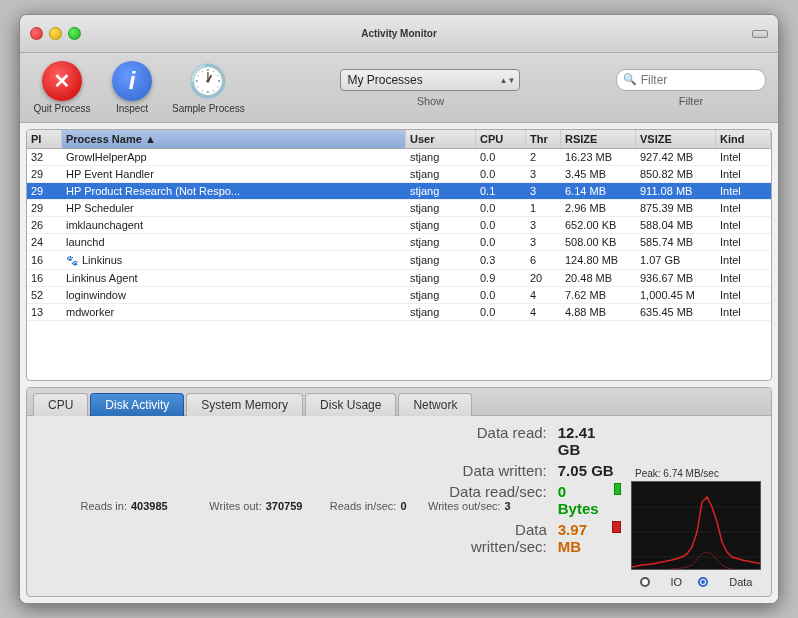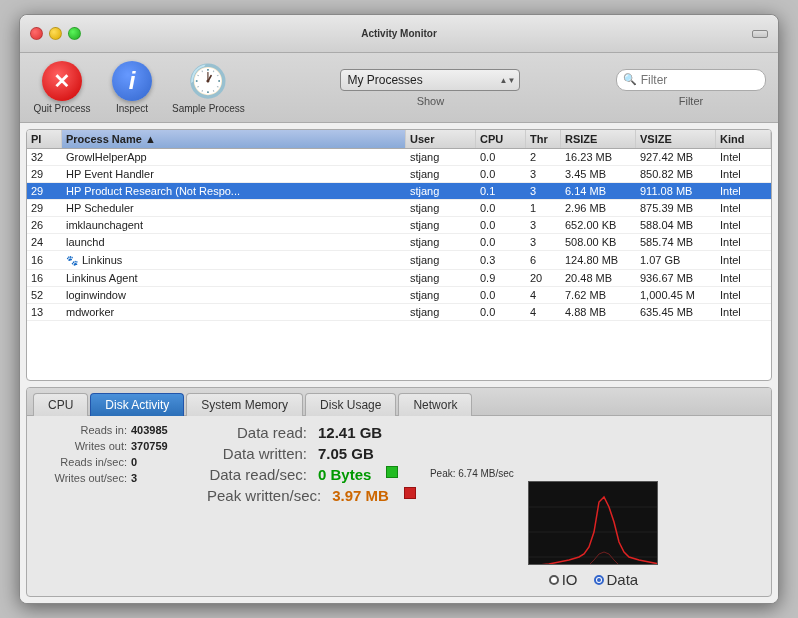--- a/index.html
+++ b/index.html
@@ -297,21 +297,21 @@
     }
     .panel-content {
       display: flex;
       flex: 1;
       padding: 8px 10px;
       gap: 10px;
       overflow: hidden;
     }
     .stats-left {
       display: flex;
-      flex-direction: column;
+      flex-direction: row;
       gap: 4px;
       min-width: 160px;
     }
     .stat-row {
       display: flex;
       align-items: center;
       font-size: 11px;
       gap: 4px;
     }
     .stat-label {
@@ -383,22 +383,22 @@
       overflow: hidden;
     }
     .chart-radio-row {
       display: flex;
       gap: 16px;
       margin-top: 6px;
     }
     .radio-item {
       display: flex;
       align-items: center;
-      gap: 3px;
-      font-size: 15px;
+      gap: 21px;
+      font-size: 11px;
       color: #333;
       cursor: pointer;
     }
     .radio-dot {
       width: 10px;
       height: 10px;
       border-radius: 50%;
       border: 2px solid #555;
       background: white;
       display: flex;
@@ -673,21 +673,21 @@
           <div class="stat-row2">
             <span class="stat-label2">Data written:</span>
             <span class="stat-value2">7.05 GB</span>
           </div>
           <div class="stat-row2">
             <span class="stat-label2">Data read/sec:</span>
             <span class="stat-value2 green">0 Bytes</span>
             <span class="indicator-green" style="margin-left:4px;"></span>
           </div>
           <div class="stat-row2">
-            <span class="stat-label2">Peak written/sec:</span>
+            <span class="stat-label2">Data written/sec:</span>
             <span class="stat-value2 orange">3.97 MB</span>
             <span class="indicator-red" style="margin-left:4px;"></span>
           </div>
         </div>
 
         <div class="chart-area">
           <span class="chart-peak">Peak: 6.74 MB/sec</span>
           <div class="chart-box">
             <svg width="130" height="100" viewBox="0 0 130 100">
 

